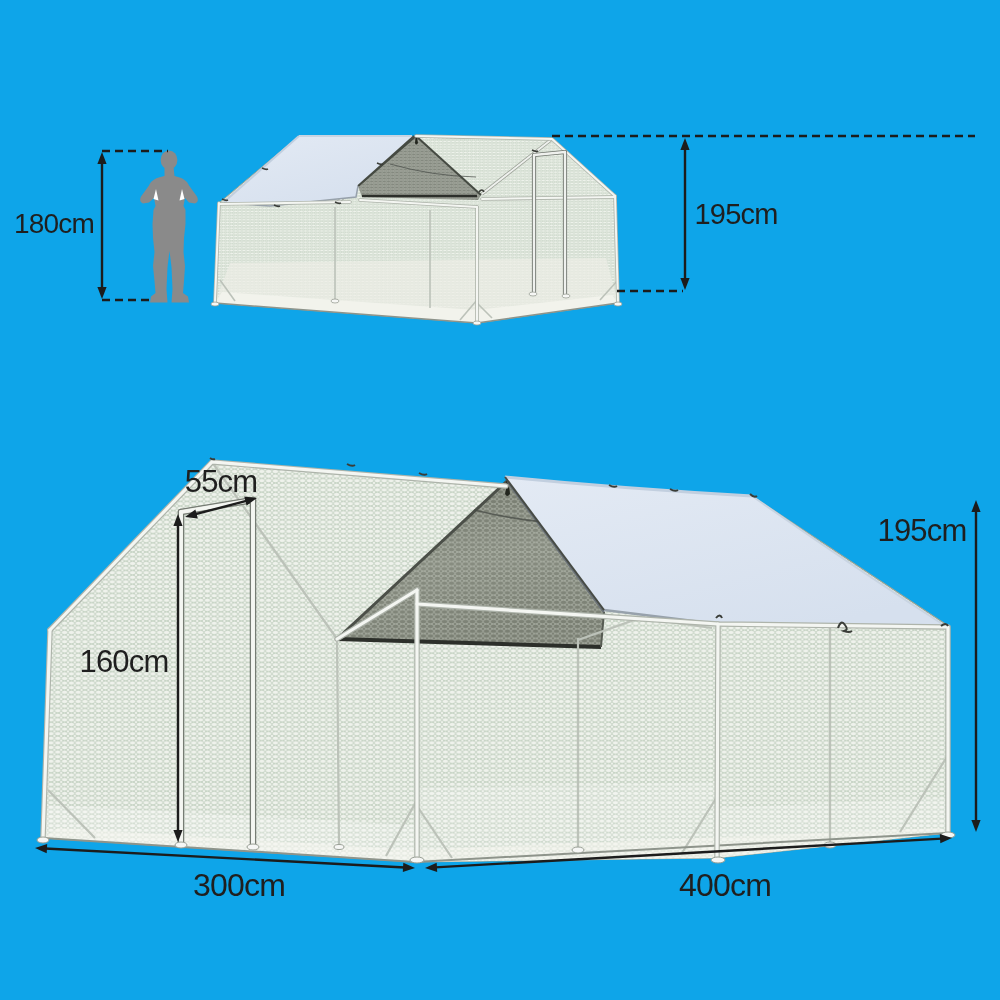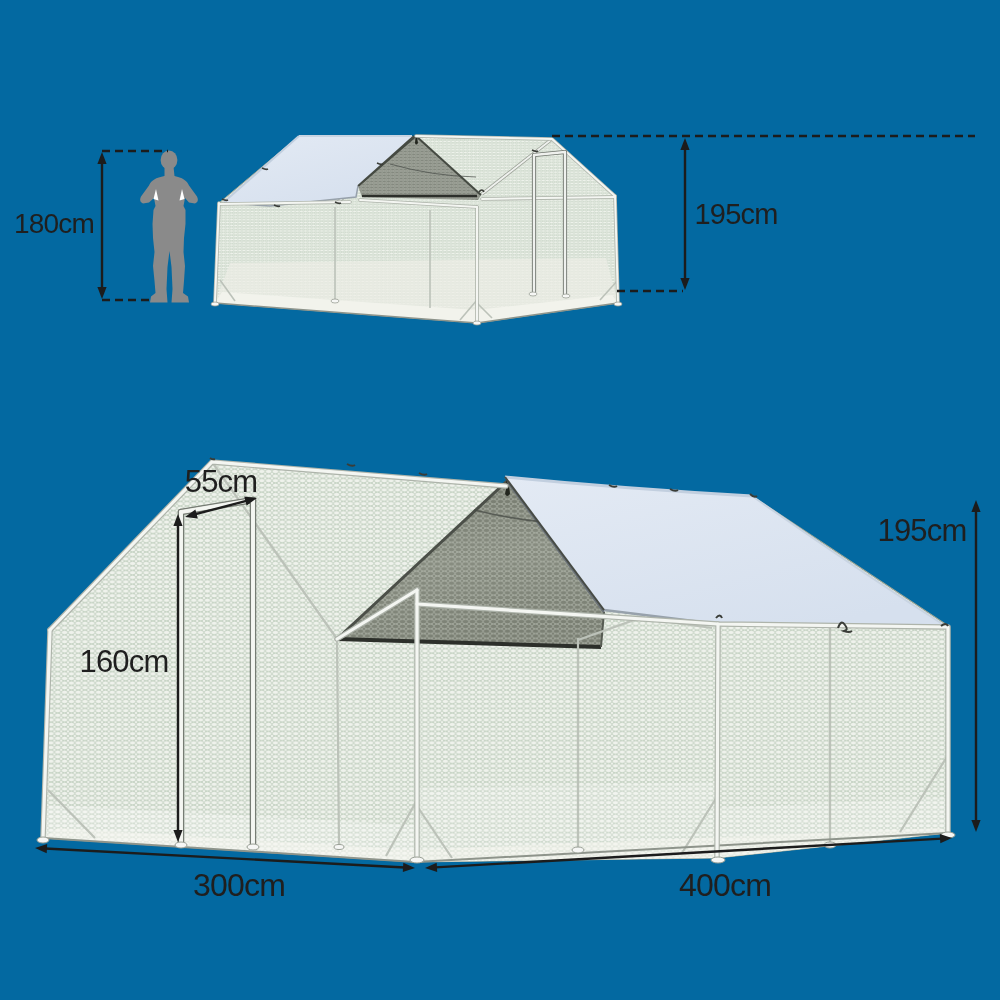--- a/index.html
+++ b/index.html
@@ -1,16 +1,16 @@
 <!DOCTYPE html>
 <html><head>
 <meta charset="utf-8">
 <style>
   html,body{margin:0;padding:0;background:#ffffff;}
-  .stage{position:relative;width:1000px;height:1000px;background:#0369a1;overflow:hidden;
+  .stage{position:relative;width:1000px;height:1000px;background:#0ea5e9;overflow:hidden;
          font-family:"Liberation Sans", sans-serif;}
   svg{position:absolute;left:0;top:0;}
   text{font-family:"Liberation Sans", sans-serif;fill:#1f1f1f;letter-spacing:-0.8px;}
 </style>
 </head>
 <body>
 <div class="stage">
 <svg width="1000" height="1000" viewBox="0 0 1000 1000">
 <defs>
   <pattern id="mesh" width="6.8" height="4.6" patternUnits="userSpaceOnUse">

